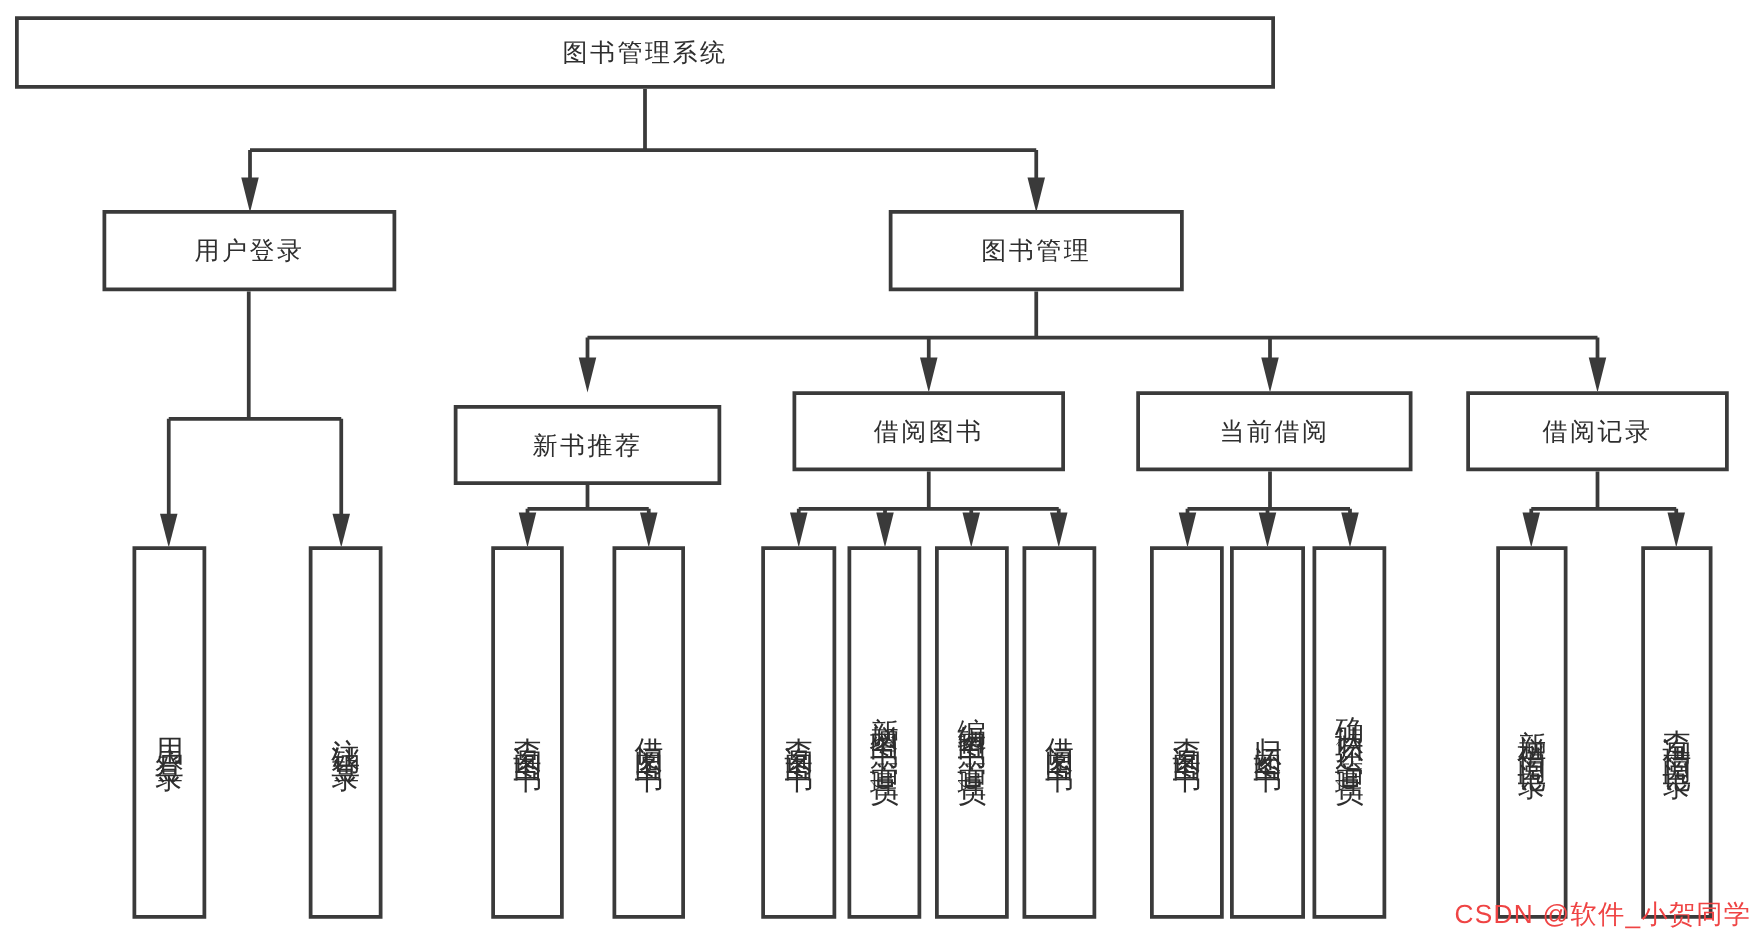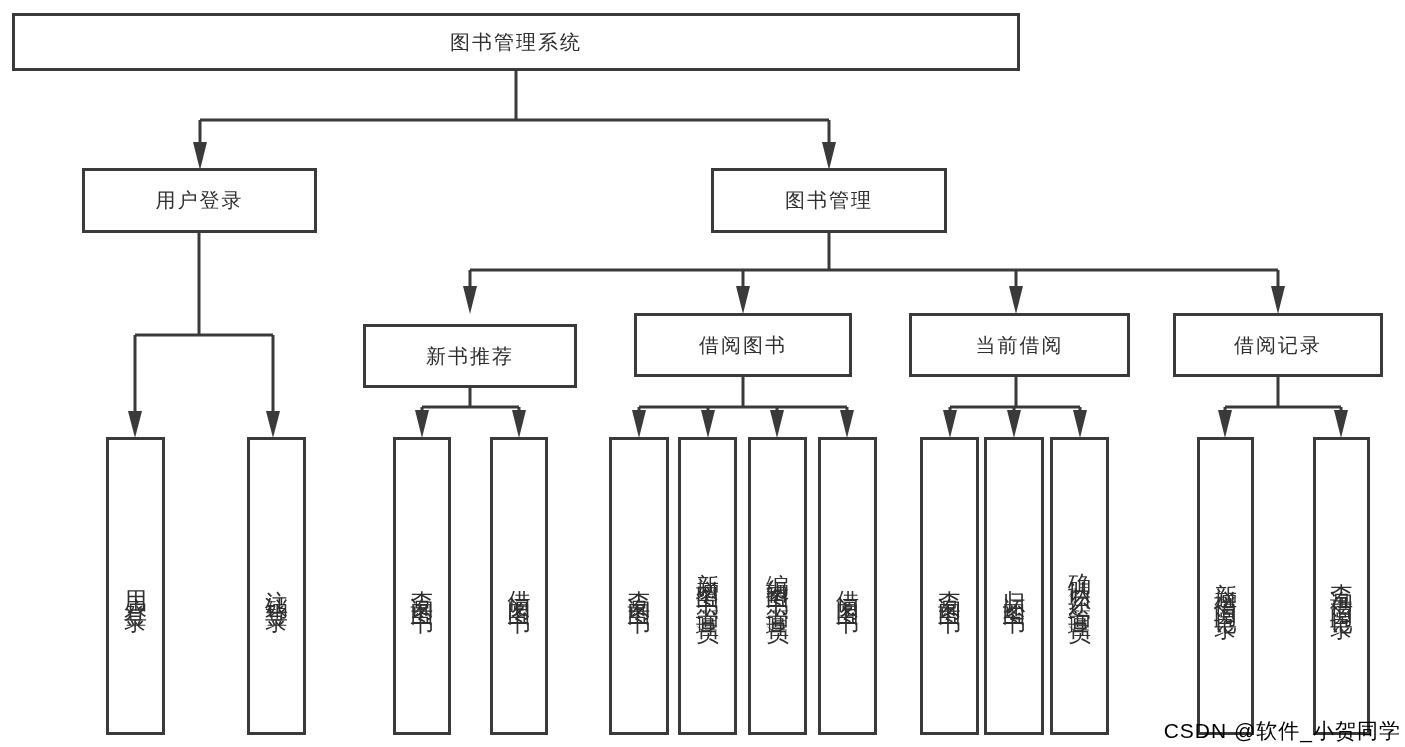--- a/index.html
+++ b/index.html
@@ -39,21 +39,21 @@
     font-size: 23px;
     line-height: 1;
     letter-spacing: 7px;
     color: #2e2e2e;
   }
   .watermark {
     position: absolute;
     right: 4px;
     bottom: 2px;
     font-size: 21px;
-    color: #000000;
+    color: #ef4444;
     letter-spacing: 1px;
     z-index: 5;
     white-space: nowrap;
   }
 </style>
 </head>
 <body>
 
 <div class="canvas">
 

